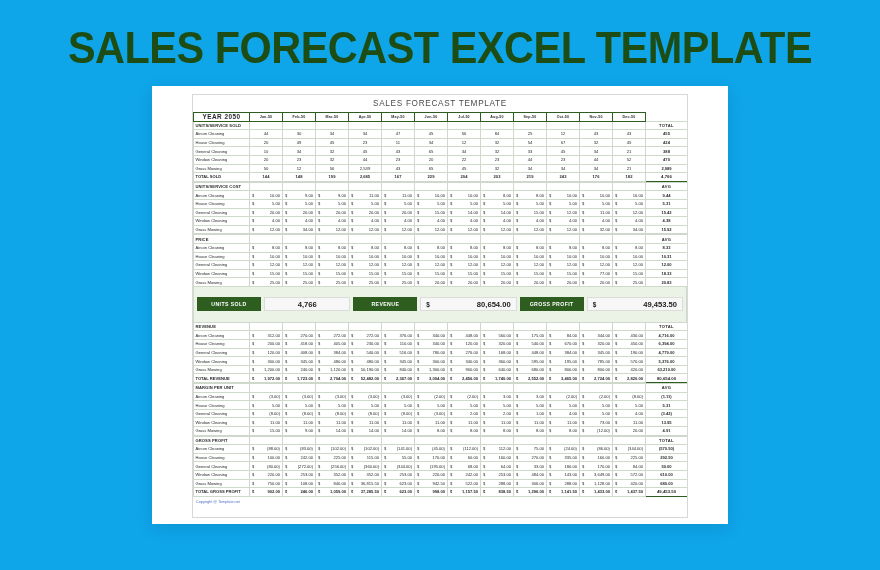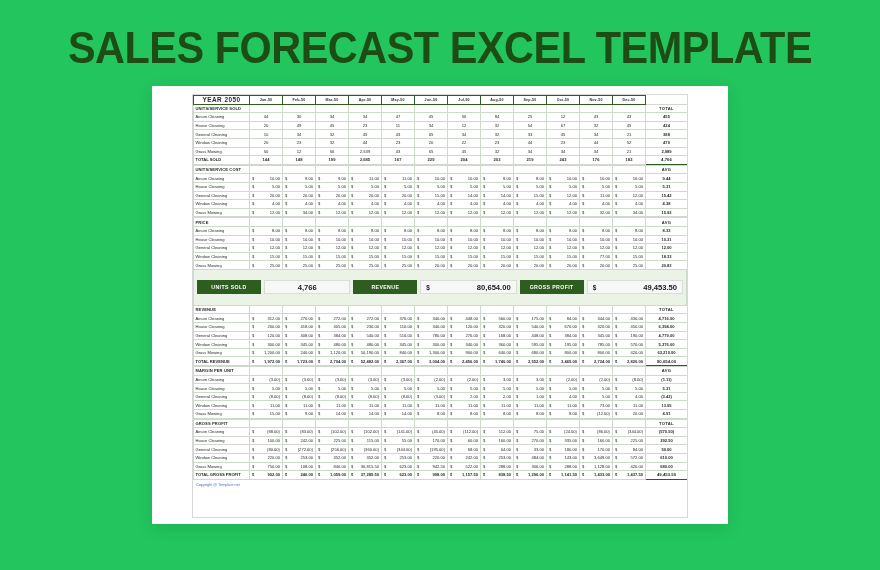--- a/index.html
+++ b/index.html
@@ -1,21 +1,21 @@
 <!DOCTYPE html>
 <html><head>
 <meta charset="utf-8">
 <style>
   * { box-sizing: border-box; margin:0; padding:0; }
   html,body{
     width:880px; height:570px; overflow:hidden;
     background:#eafaf6;
     font-family:"Liberation Sans", sans-serif;
   }
-  #page{ position:relative; width:880px; height:570px; background:#22c55e; }
+  #page{ position:relative; width:880px; height:570px; background:#0ea5e9; }
 
   
   .page-title{
     position:absolute; left:0; top:22px; width:880px;
     text-align:center;
     font-family:"Liberation Sans", sans-serif;
     font-weight:bold;
     font-size:45px;
     letter-spacing:-0.5px;
     color:#1d4d14;
@@ -156,20 +156,21 @@
 </style>
 </head>
 <body>
 
 <div id="page">
 
   <div class="page-title">SALES FORECAST EXCEL TEMPLATE</div>
 
   <div class="card">
     <div class="sheet">
+      <div class="sheet-title">SALES FORECAST TEMPLATE</div>
       <div id="sheet-body">
           <table class="grid">
             <colgroup>
               <col class="c-label">
               <col class="c-mon">
               <col class="c-mon">
               <col class="c-mon">
               <col class="c-mon">
               <col class="c-mon">
               <col class="c-mon">

